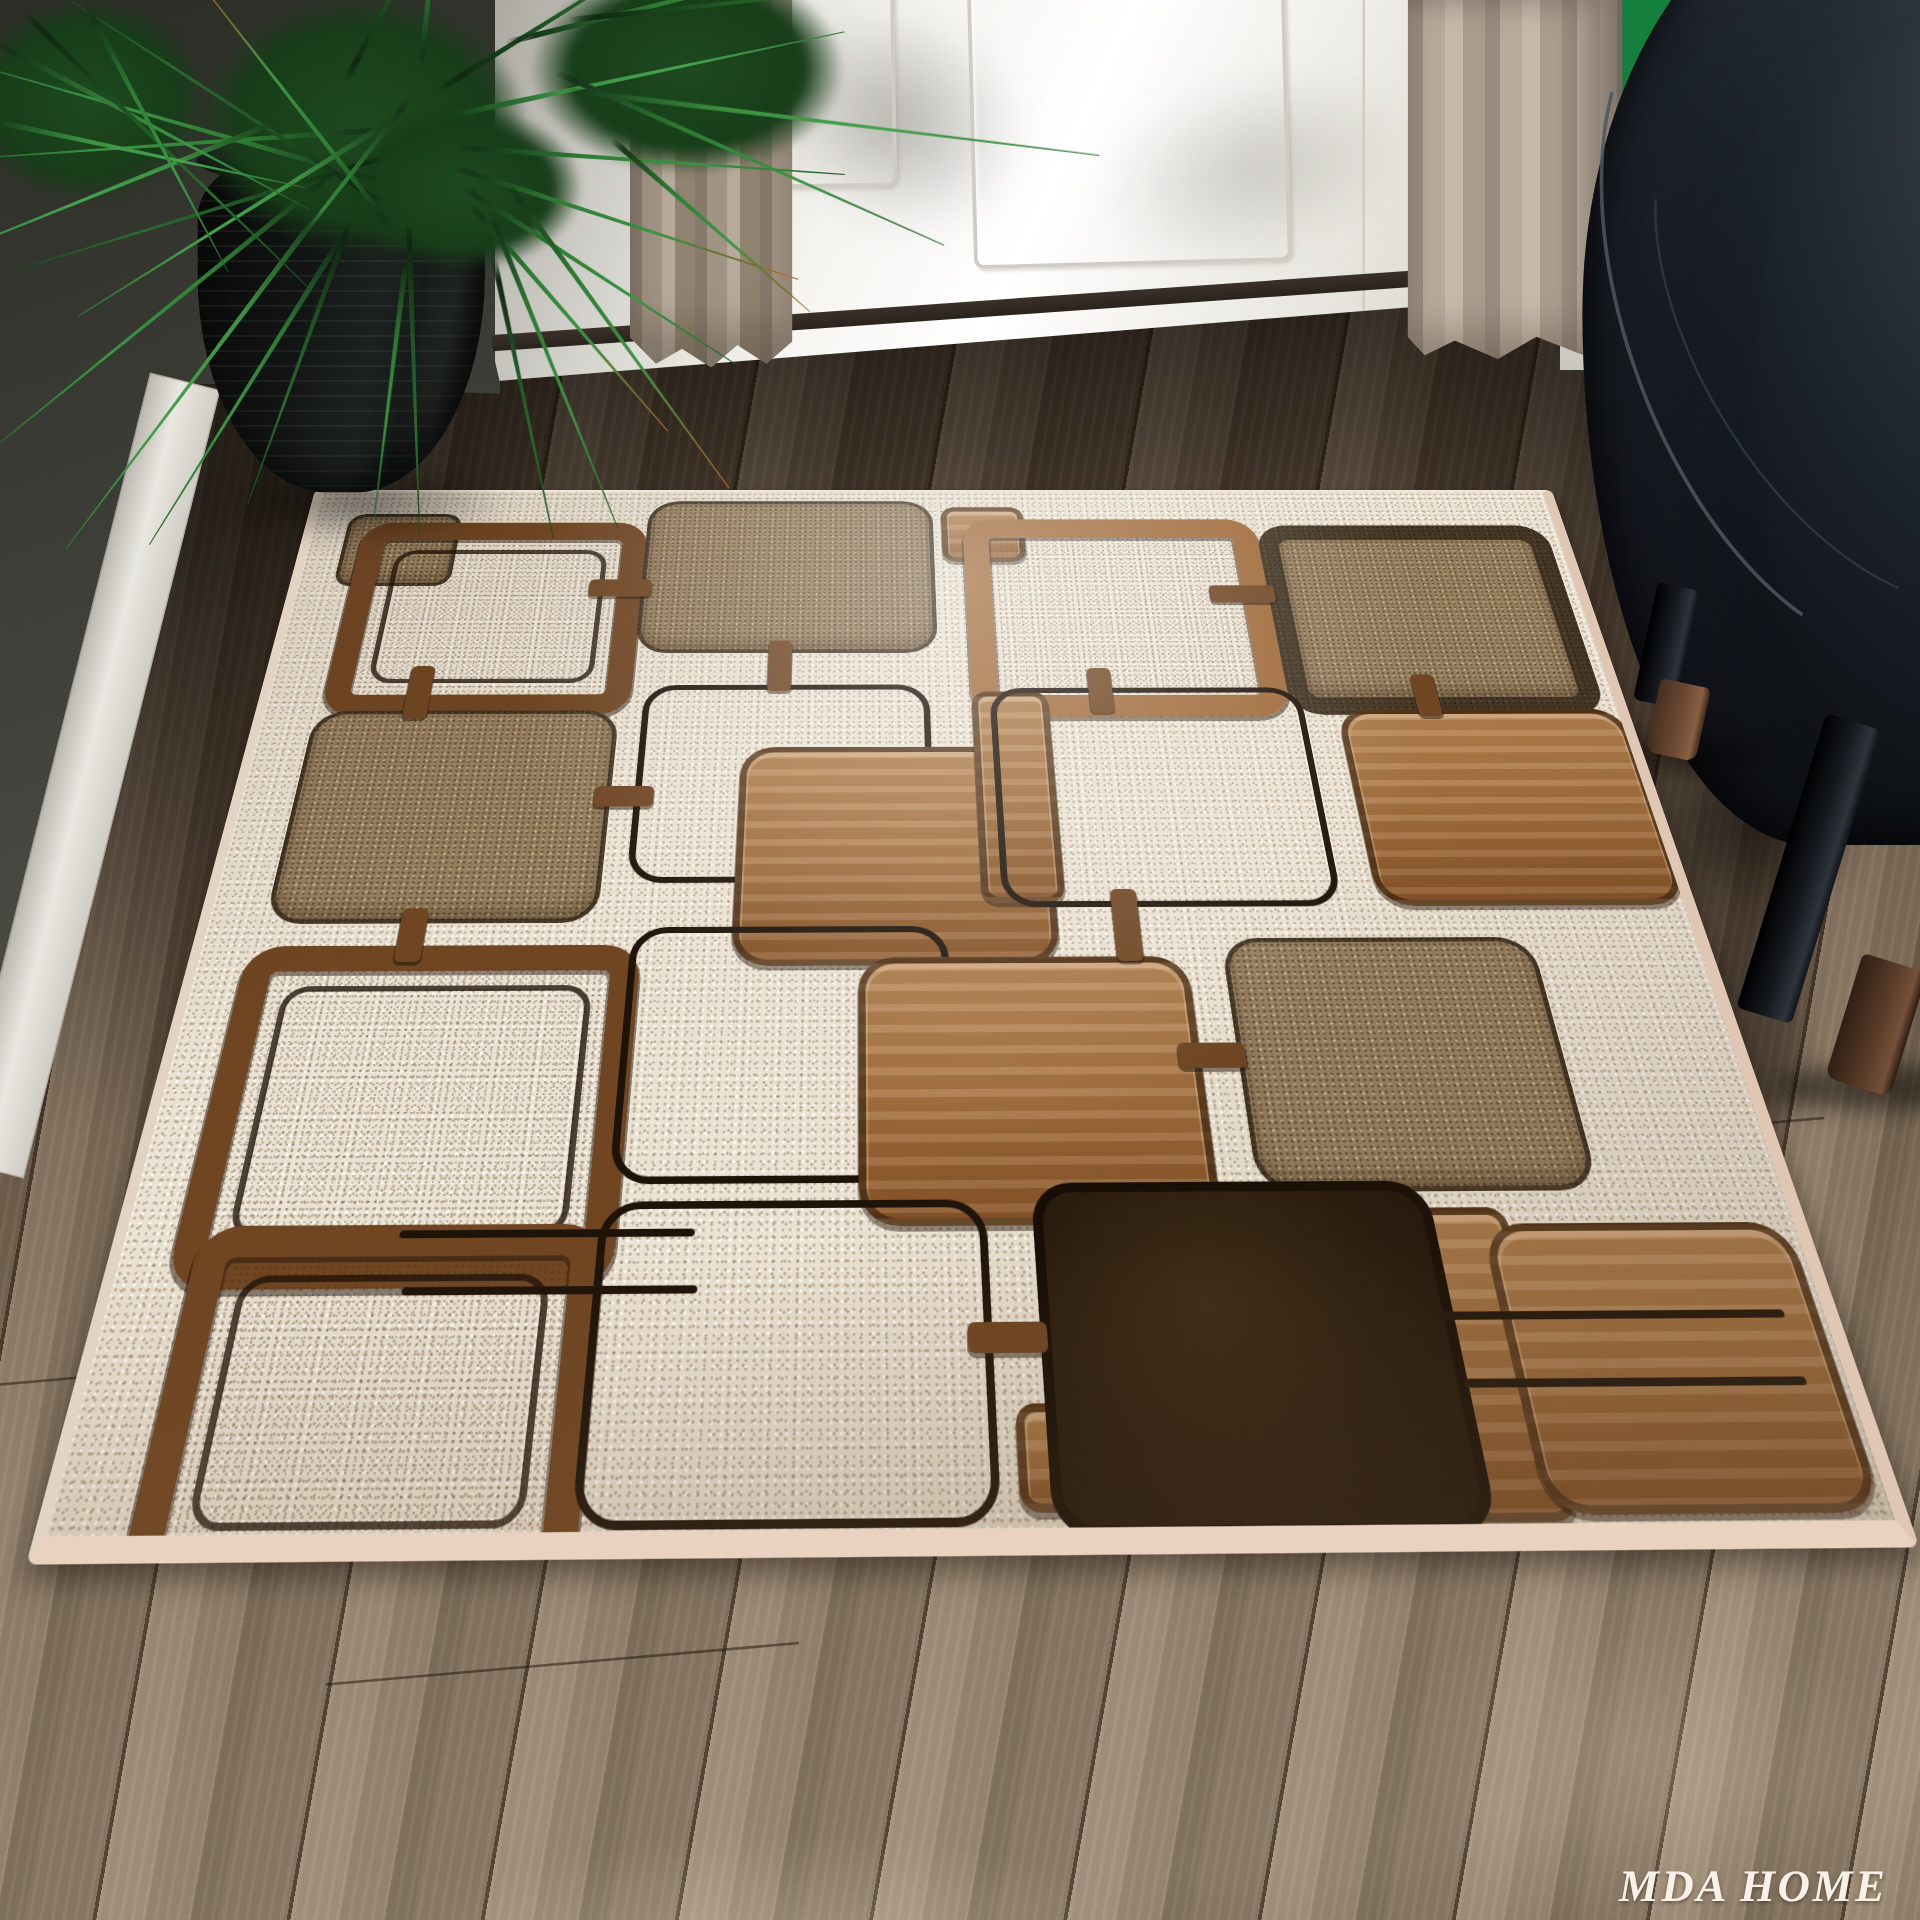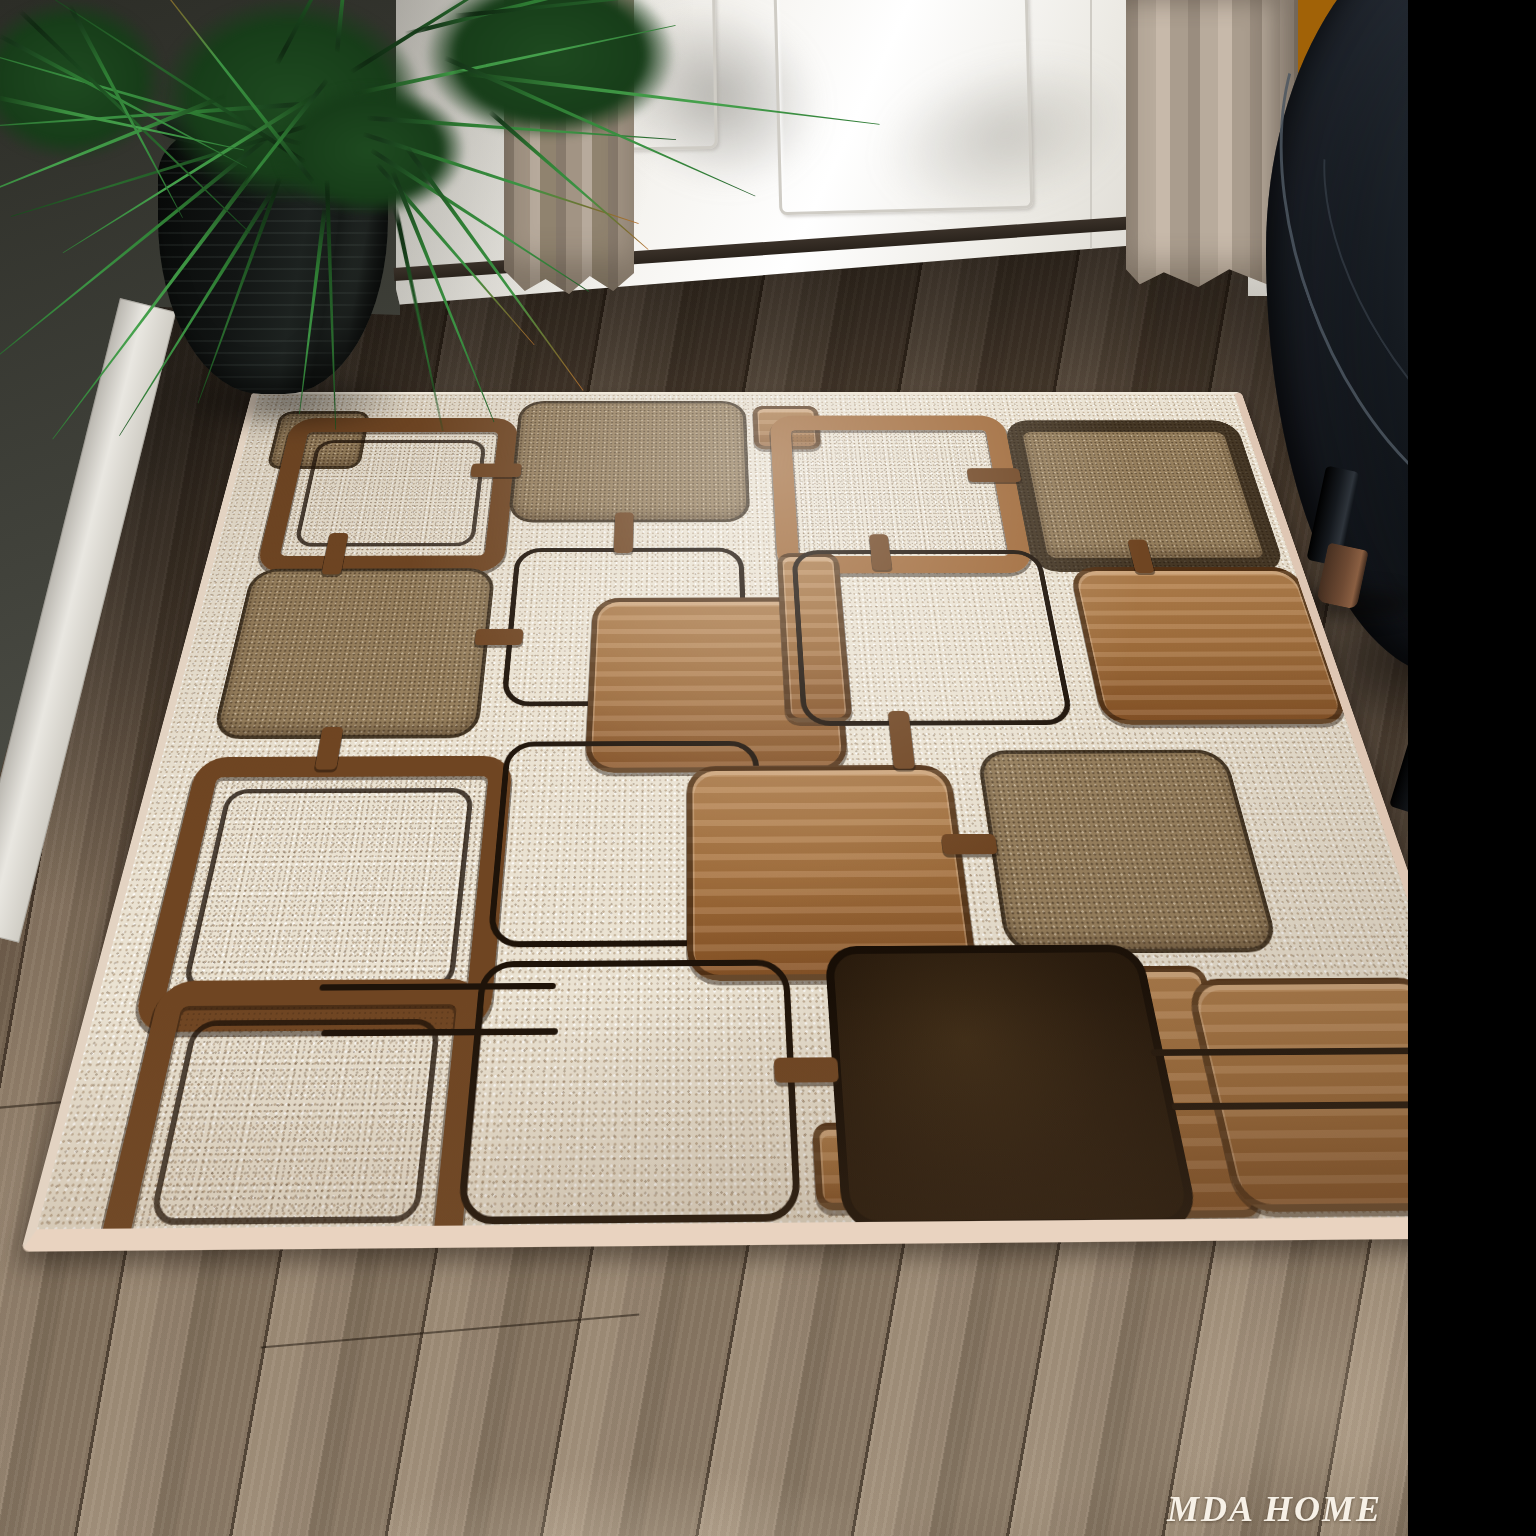--- a/index.html
+++ b/index.html
@@ -1,17 +1,17 @@
 <!DOCTYPE html>
 <html style="--wall: #41423b; --wall_dark: #2c2d27; --baseboard: #e9e7e1; --door: #f3f1ec; --door_line: #cfccc5; --threshold: #2a231c; --curtain_a: #a29484; --curtain_b: #c7b9aa; --chair_hi: #39424c; --chair_mid: #161b21; --chair_dark: #07090c; --chair_seam: #4d5761; --wood_cap: #6e4a33; --pot: #161a18; --leaf_dark: #1f5423; --leaf_mid: #2e7c33; --leaf_light: #46a24d; --leaf_tip: #b5722f; --rug_cream: #eae2d2; --rug_taupe: #97805e; --rug_caramel: #a6713d; --rug_chestnut: #6f4522; --rug_line: #1e1309; --rug_dark: #281a0c; --rug_binding: #e9d3c0; --watermark_color: #f7f1e7;"><head>
 <meta charset="utf-8">
 <style>
   html,body{margin:0;padding:0;background:#000;}
-  .stage{position:relative;width:1408px;height:1536px;overflow:hidden;
-         font-family:"Liberation Sans",sans-serif;background:#a16207;}
+  .stage{position:relative;width:1536px;height:1536px;overflow:hidden;
+         font-family:"Liberation Sans",sans-serif;background:#15803d;}
   .stage *{position:absolute;}
 
   
   .floor{left:0;top:210px;width:1536px;height:1326px;
     background:linear-gradient(172deg,#3b3127 0%,#4c3f31 12%,#5d4c3b 24%,#6f5c49 38%,
                #7f6c57 52%,#8e7b65 66%,#97846e 80%,#9c8a74 92%,#92806a 100%);}
   .planks{inset:0;background:
      repeating-linear-gradient(100deg,
         rgba(255,255,255,0.05) 0 74px, rgba(0,0,0,0.10) 74px 150px,
         rgba(30,20,12,0.55) 150px 153px),

